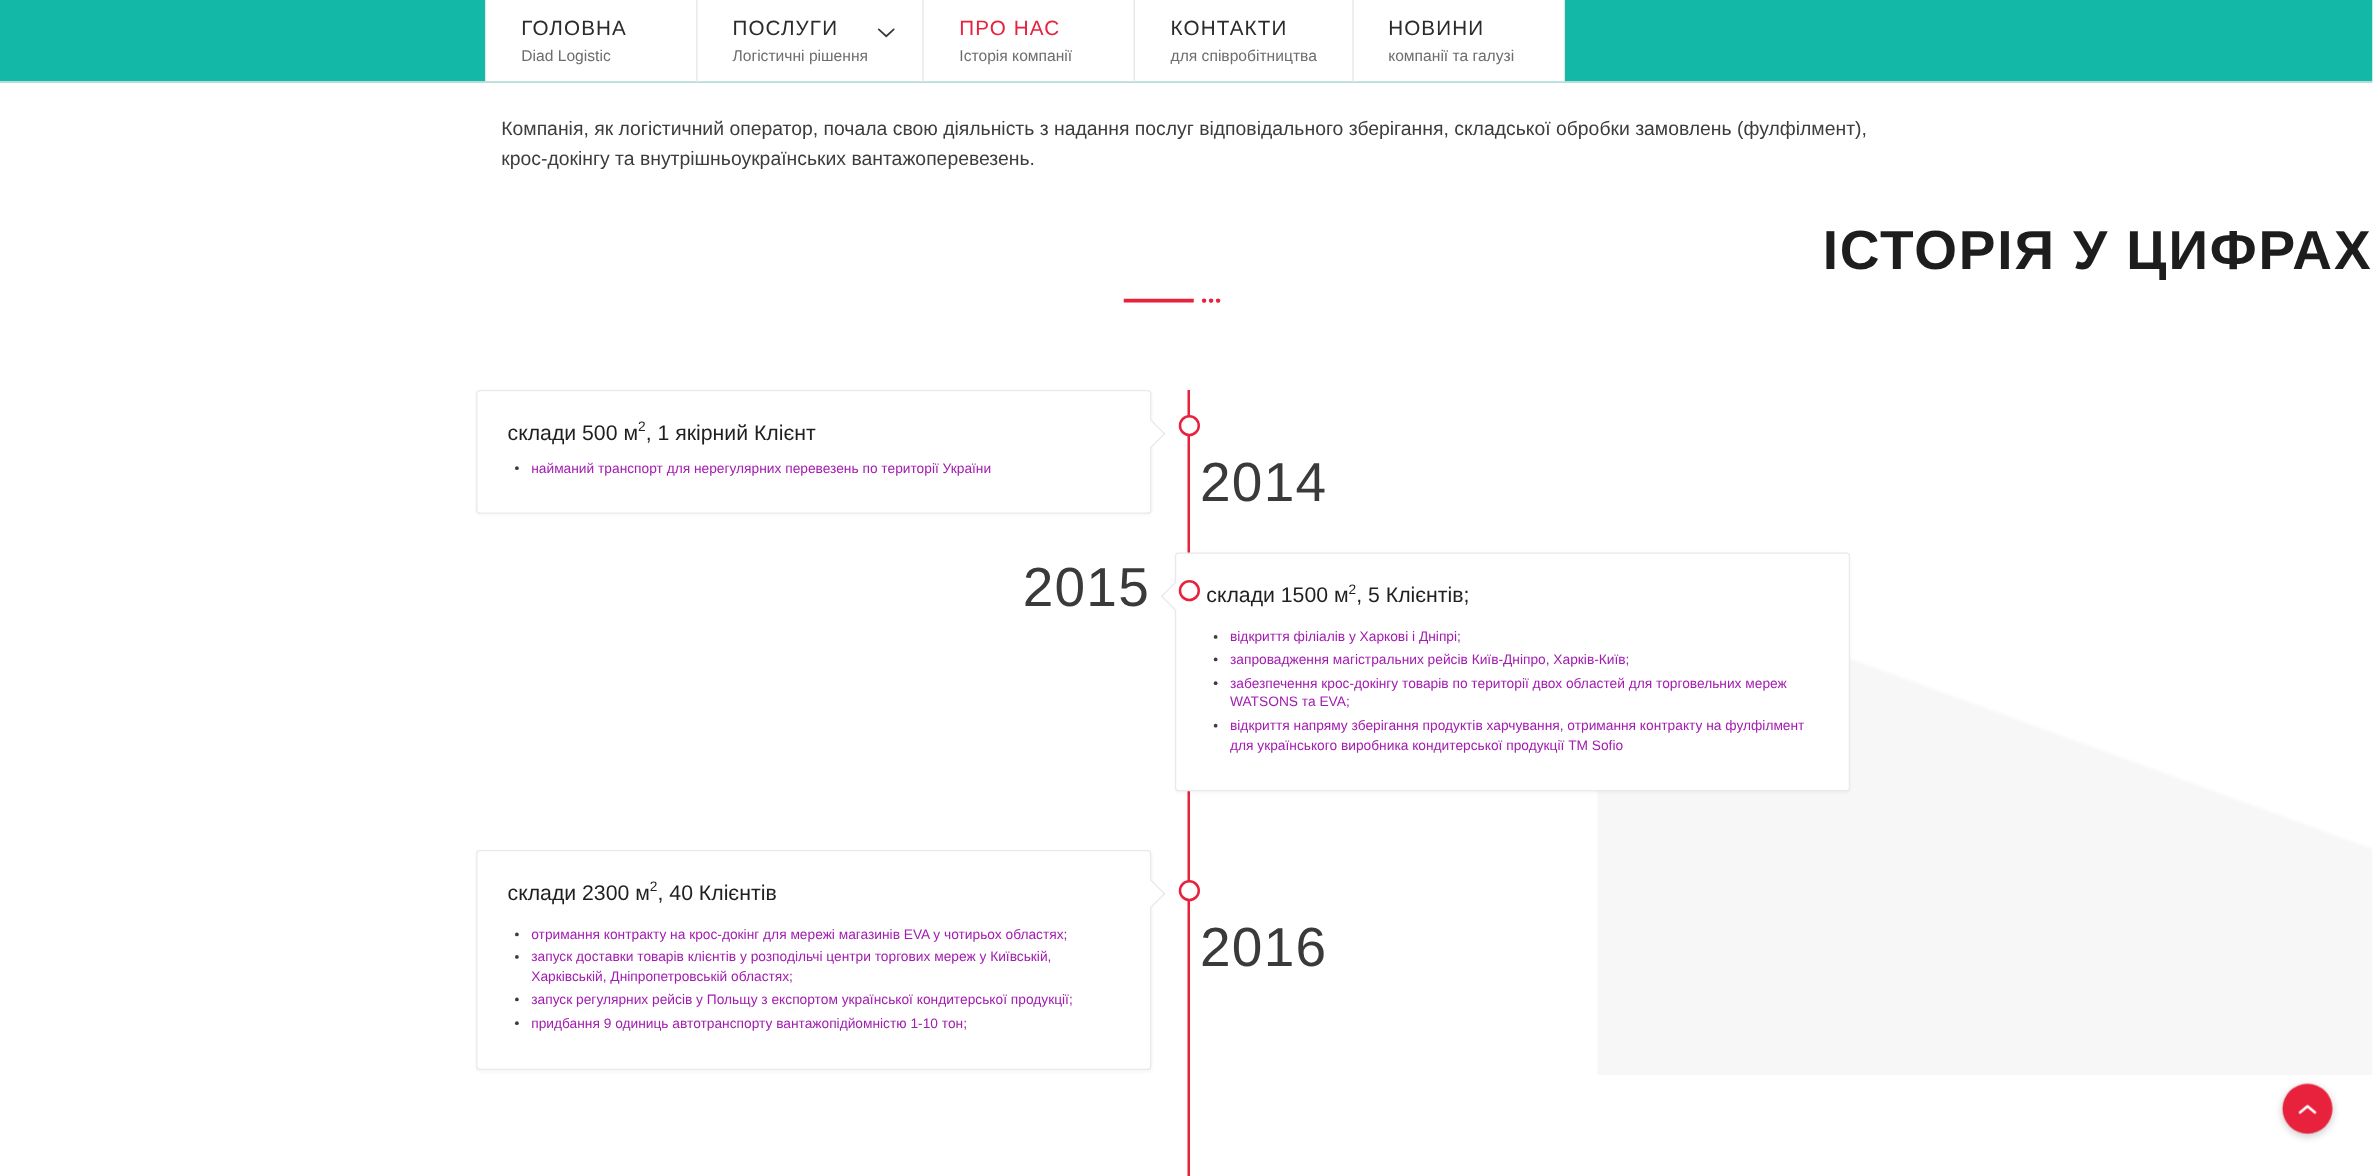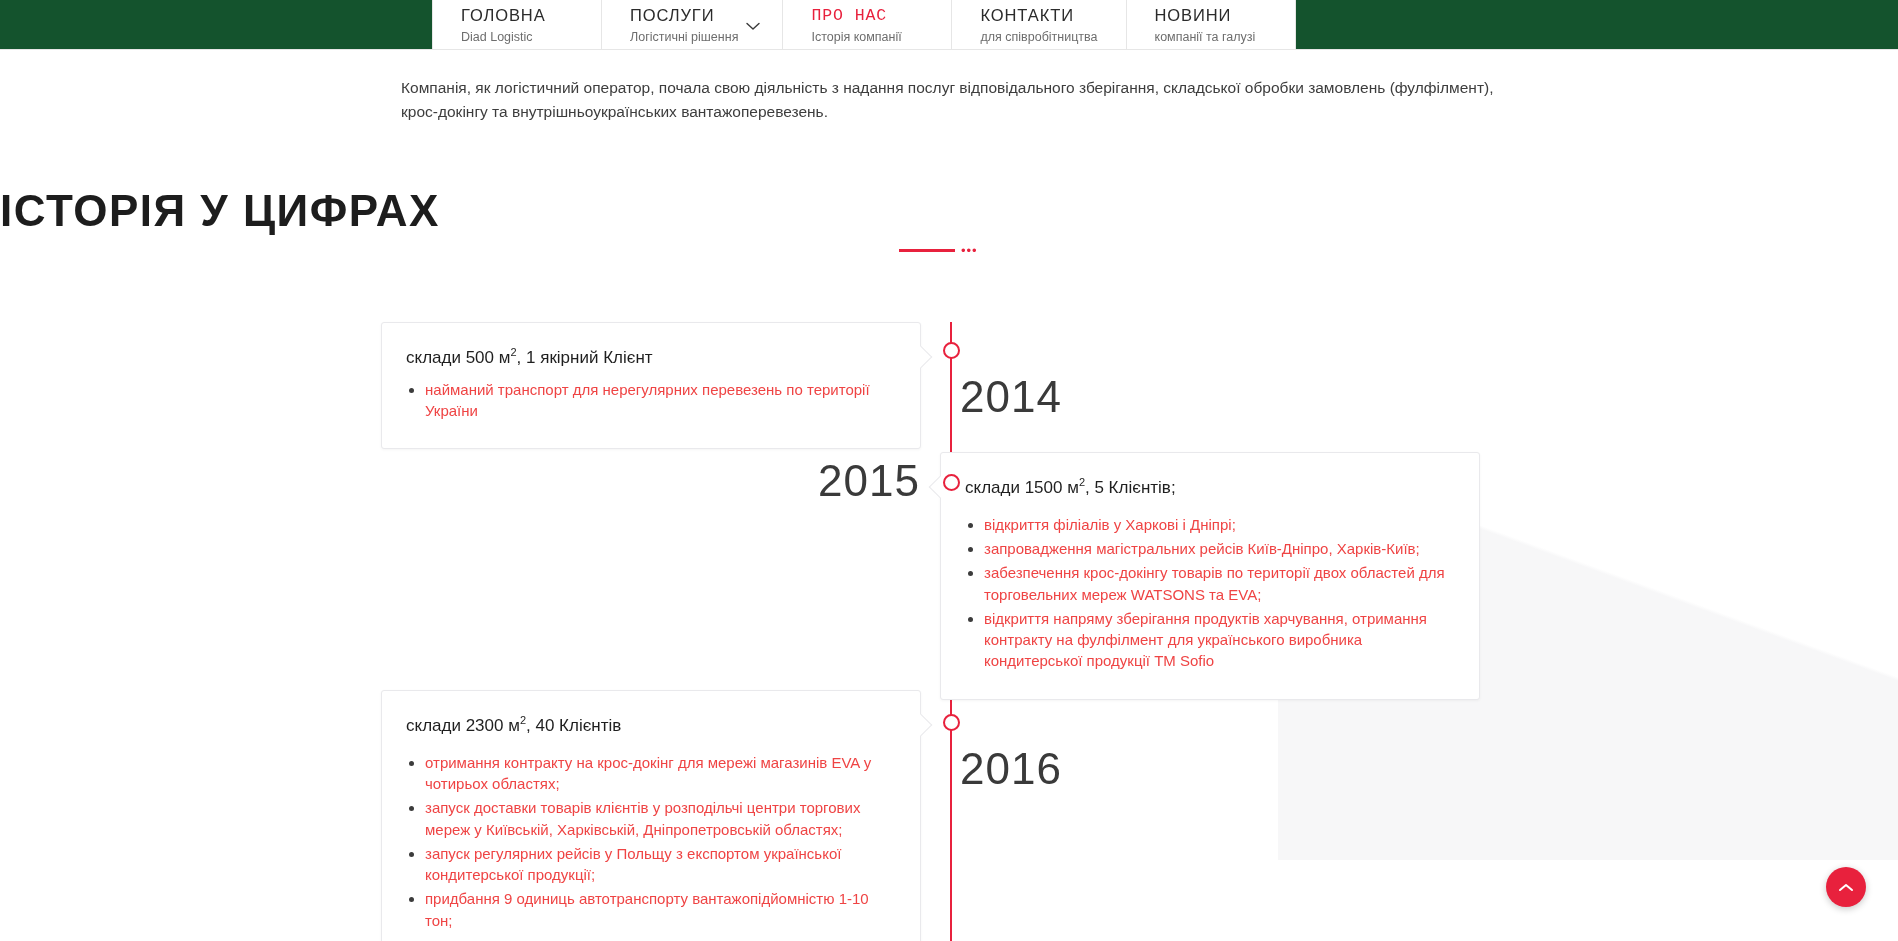--- a/index.html
+++ b/index.html
@@ -8,26 +8,25 @@
     width: 1898px;
     background: #ffffff;
     font-family: "Liberation Sans", sans-serif;
     color: #2b2b2b;
   }
   body { position: relative; overflow-x: hidden; }
 
   
   .header {
     position: relative;
-    height: 50px;
+    height: 66px;
     border-bottom: 1px solid #e6e6e6;
     display: flex;
     align-items: stretch;
-    background: #14532d;
-    gap: 44px;
+    background: #14b8a6;
   }
   .header-spacer-left { width: 388px; flex: 0 0 388px; }
   .nav {
     display: flex;
     align-items: stretch;
   }
   .nav-item {
     position: relative;
     padding: 10px 28px 8px 28px;
     border-left: 1px solid #e6e6e6;
@@ -50,21 +49,21 @@
     line-height: 1.2;
     white-space: nowrap;
   }
   .nav-sub {
     font-size: 12.5px;
     color: #6d6d6d;
     margin-top: 5px;
     line-height: 1.2;
     white-space: nowrap;
   }
-  .nav-item.active .nav-title { color: #e8213d; font-family: Liberation Mono, monospace; }
+  .nav-item.active .nav-title { color: #e8213d; }
   .nav-item.has-caret .nav-title { padding-right: 40px; }
   .caret {
     position: absolute;
     right: 22px;
     top: 22px;
     width: 14px; height: 9px;
     display: block;
   }
   .caret svg { display:block; }
 
@@ -80,22 +79,22 @@
     margin: 26px auto 0 auto;
     width: 1100px;
     padding-left: 2px;
     font-size: 15.5px;
     line-height: 1.55;
     color: #3d3d3d;
   }
 
   
   .section-title-wrap {
-    margin-top: 62px;
-    text-align: left;
+    margin-top: 36px;
+    text-align: right;
     position: relative;
   }
   .section-title {
     font-size: 44px;
     font-weight: 700;
     letter-spacing: 1.5px;
     color: #1d1d1d;
     text-transform: uppercase;
     font-family: "Liberation Sans", sans-serif;
   }
@@ -193,23 +192,23 @@
     line-height: 1.35;
     font-weight: 400;
   }
   .card-head sup { font-size: 11px; vertical-align: super; }
   .card ul {
     margin: 14px 0 0 0;
     padding-left: 19px;
   }
   .card.compact ul { margin-top: 9px; }
   .card li {
-    font-size: 15px;
+    font-size: 11px;
     line-height: 1.42;
-    color: #ef4444;
+    color: #a21caf;
     margin-bottom: 3px;
   }
   .card li::marker { color: #3c3c3c; }
   .year {
     position: absolute;
     font-size: 44px;
     font-weight: 400;
     color: #3a3a3a;
     letter-spacing: 1px;
     font-family: "Liberation Sans", sans-serif;

